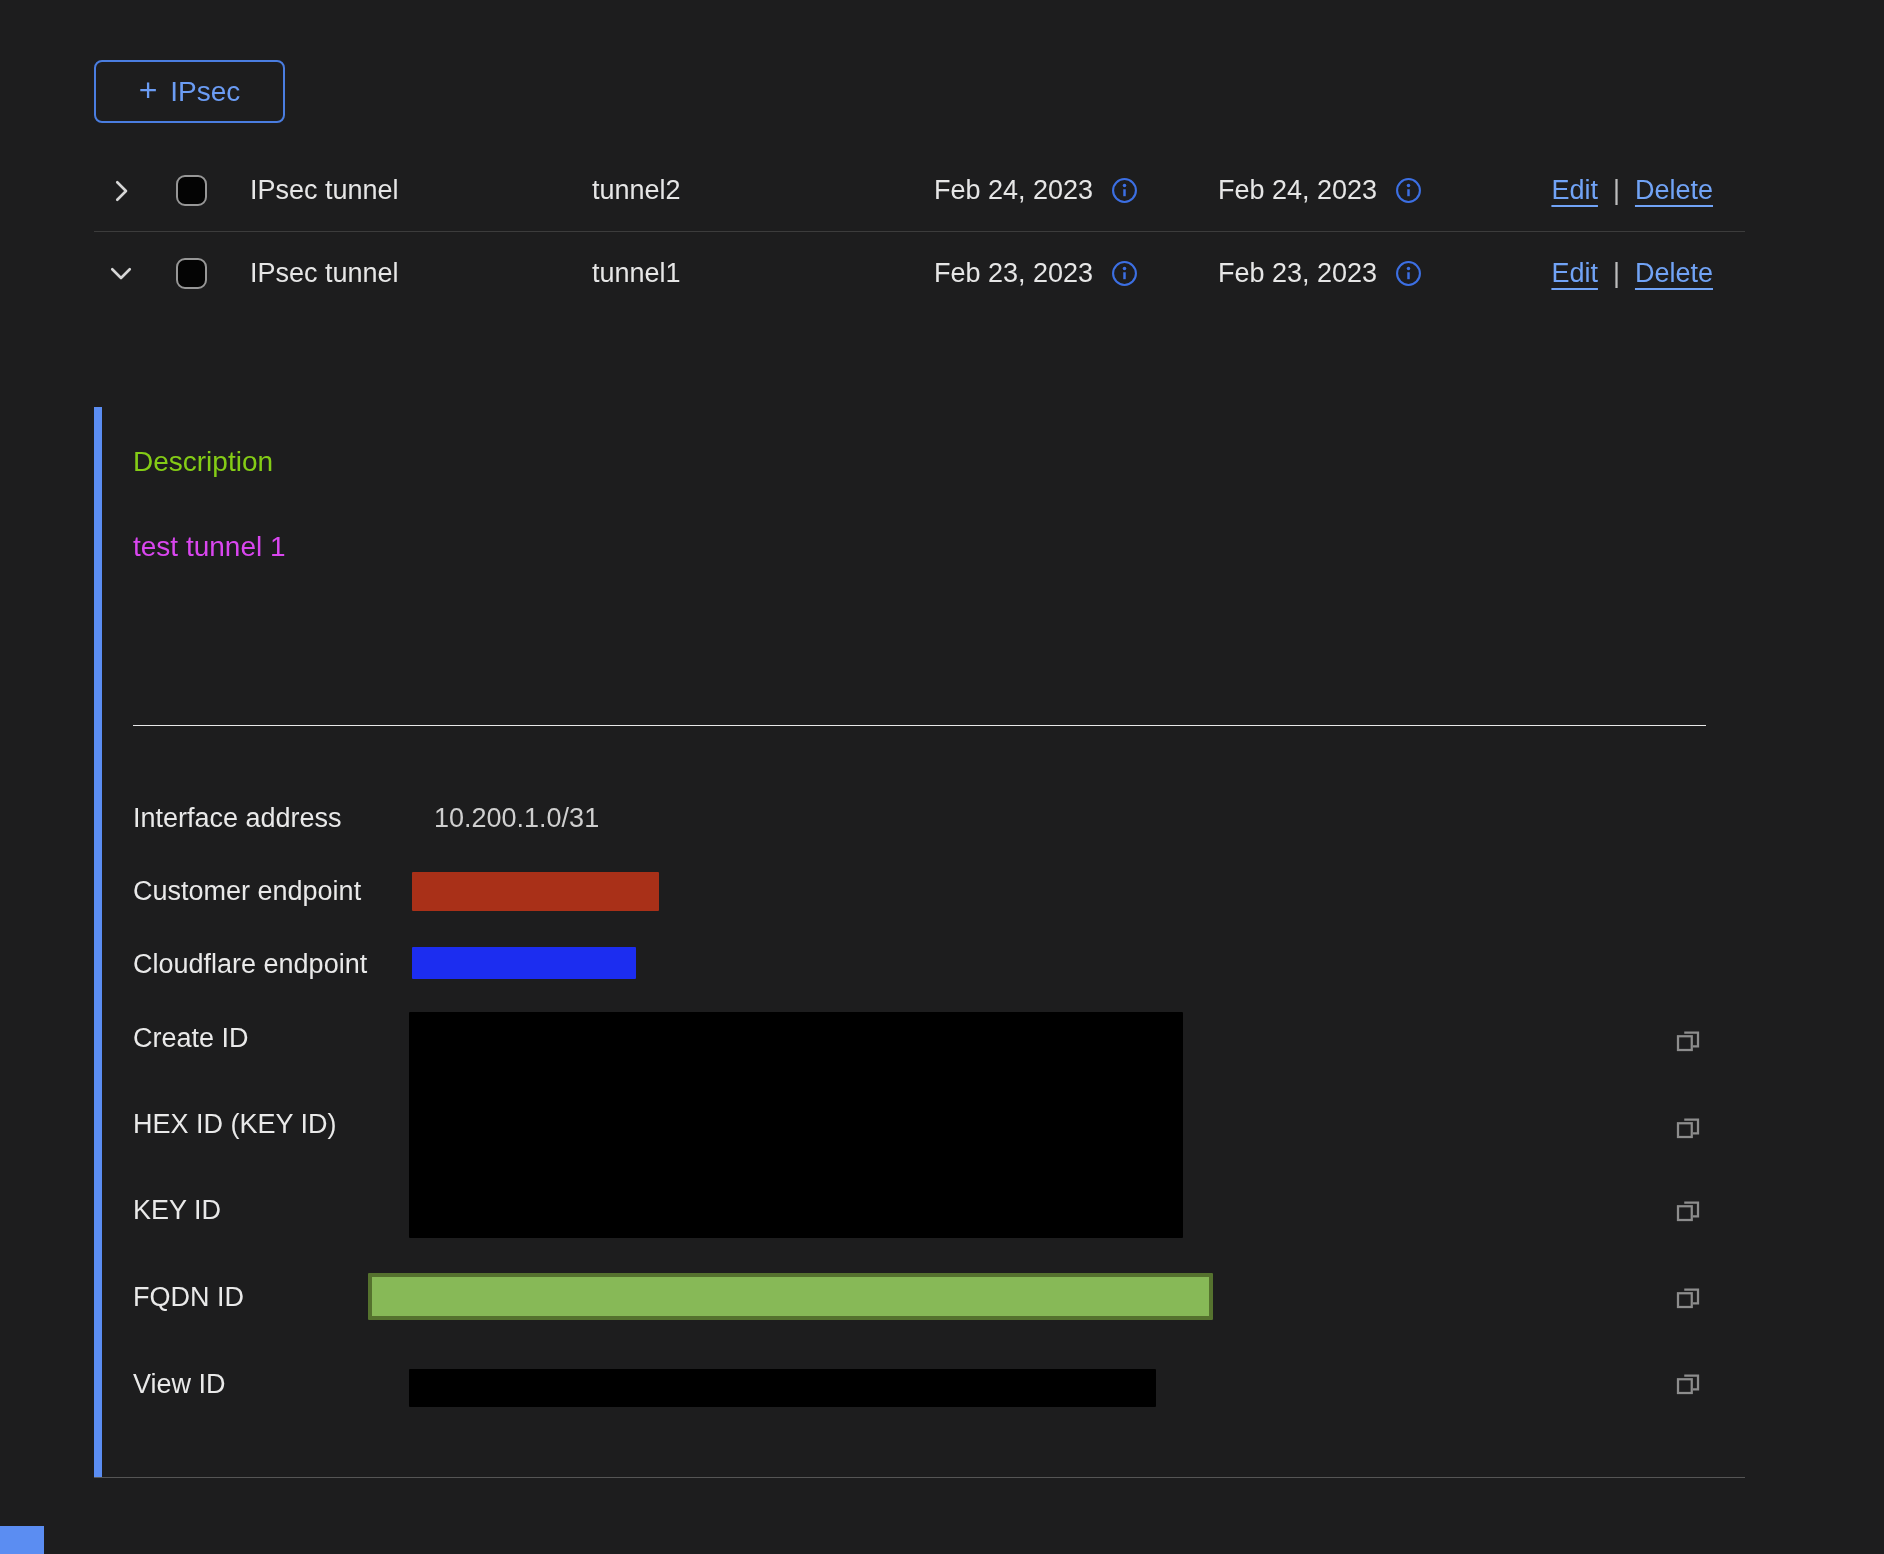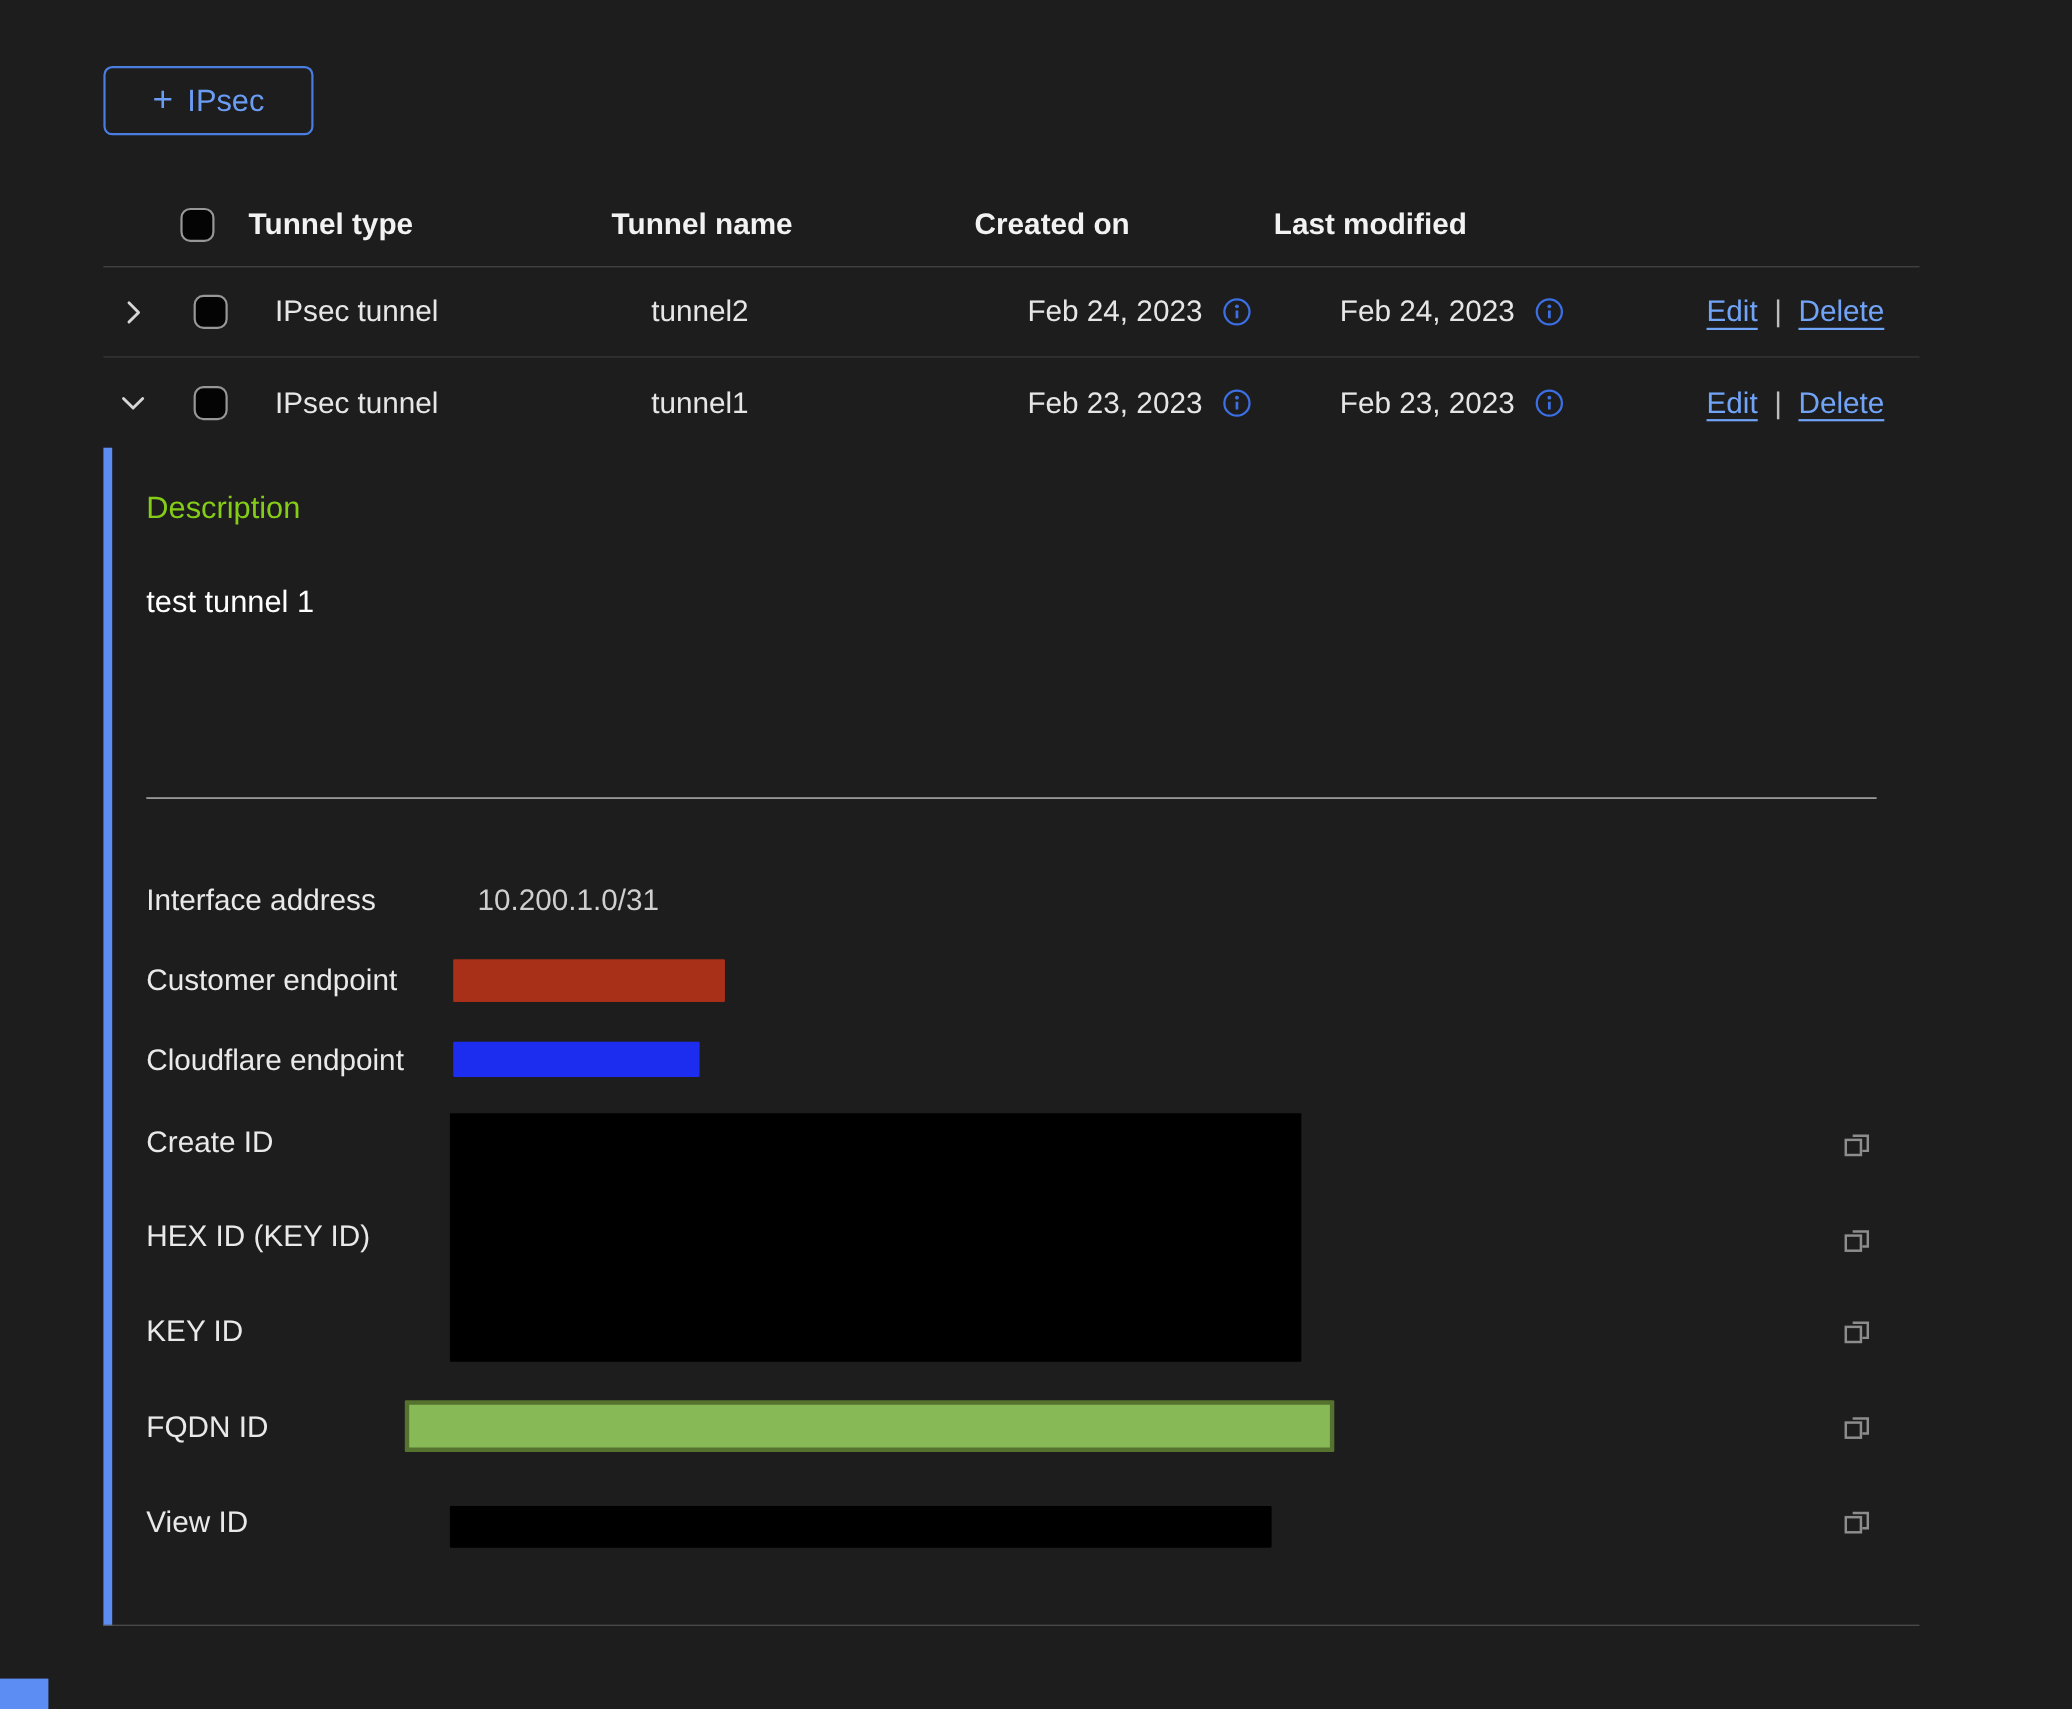--- a/index.html
+++ b/index.html
@@ -56,21 +56,21 @@
   .info-icon { display:flex; cursor:pointer; }
 
   
   .blue-bar { position:absolute; left:94px; top:407px; width:8px; height:1071px; }
   .panel {
     position:absolute; left:94px; top:407px; width:1651px; height:1071px;
     border-bottom:1px solid #555555;
   }
   .p-abs { position:absolute; }
   .desc-label { left:39px; top:39px; font-size:28px; color:#84cc16; }
-  .desc-value { left:39px; top:124px; font-size:28px; color:#ffffff; }
+  .desc-value { left:39px; top:124px; font-size:28px; color:#d946ef; }
   .health-btn {
     left:39px; top:193px; width:315px; height:58px;
     background:transparent; border:2px solid #4a7de0; border-radius:8px;
     color:#6b9cf4; font-size:26px; display:flex; align-items:center; justify-content:center;
     cursor:pointer; font-family:"Liberation Sans", sans-serif;
   }
   .divider { left:39px; top:318px; width:1573px; height:1px; background:#e8e8e8; }
 
   .f-label { left:39px; font-size:27px; color:#e9e9e9; line-height:32px; white-space:nowrap; }
   .f-value { font-size:27px; color:#cfcfcf; line-height:32px; }
@@ -89,31 +89,20 @@
 </head>
 <body>
 
 <button class="create-btn">
   <span class="plus-glyph">+</span>
   <span>IPsec</span>
 </button>
 
 <div class="table">
 
-  <div class="thead">
-    <div class="col-exp"></div>
-    <div class="col-check">
-      <div class="checkbox"></div>
-    </div>
-    <div class="col-type">Tunnel type</div>
-    <div class="col-name">Tunnel name</div>
-    <div class="col-created">Created on</div>
-    <div class="col-mod">Last modified</div>
-    <div class="col-actions"></div>
-  </div>
 
   <div class="trow bordered">
     <div class="col-exp">
       <span class="chev">
         <svg width="30" height="30" viewBox="0 0 24 24" fill="none" stroke="#d6d6d6" stroke-width="2.1" stroke-linecap="round" stroke-linejoin="round">
             <polyline points="9 5 16 12 9 19"></polyline>
           </svg>
       </span>
     </div>
     <div class="col-check">

